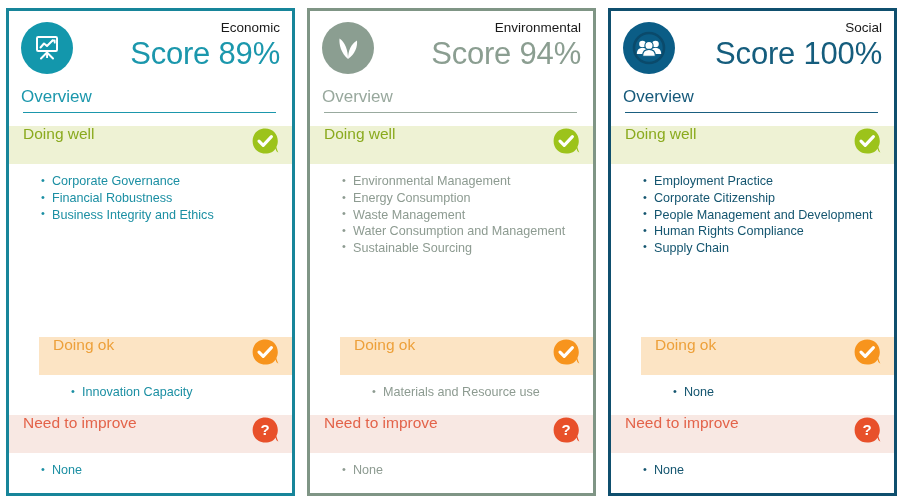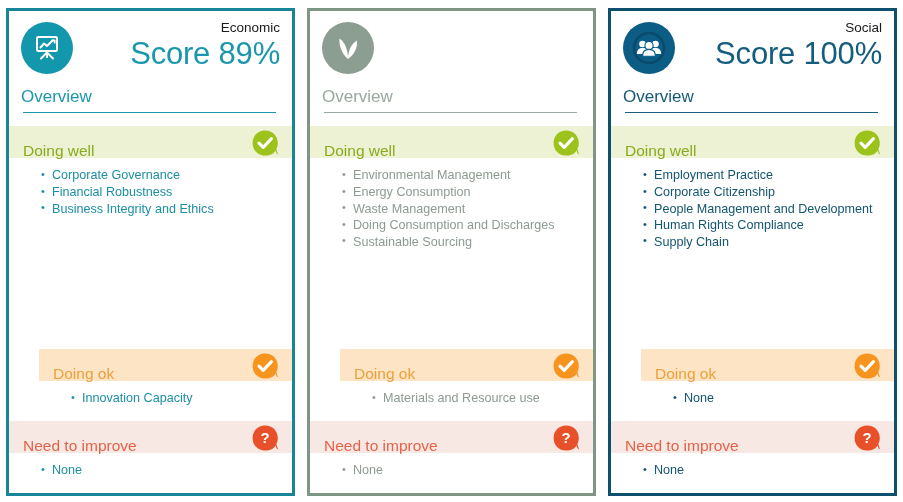--- a/index.html
+++ b/index.html
@@ -78,24 +78,24 @@
   }
   .overview-rule {
     height: 1px;
     margin: 5px 4px 0 2px;
   }
   .header-spacer { height: 13px; }
 
   
   .status-bar {
     display: flex;
-    align-items: flex-end;
+    align-items: flex-start;
     justify-content: space-between;
     padding: 0 12px 0 14px;
-    height: 32px;
+    height: 38px;
     flex: 0 0 38px;
   }
   .status-label {
     font-size: 15.5px;
     line-height: 1;
   }
   .bubble {
     width: 30px;
     height: 30px;
     flex: 0 0 30px;
@@ -238,20 +238,24 @@
     </div>
     <div class="panel p-env">
       <div class="panel-header">
         <div class="header-top">
           <div class="cat-icon">
             <svg width="32" height="32" viewBox="0 0 32 32">
       <path d="M16 27 C16 18 13 10 7.5 6.5 C7 13 9 21 16 27 Z" fill="#ffffff"></path>
       <path d="M16 27 C16 19 19 12 25 8.5 C25.6 15 23 22 16 27 Z" fill="#ffffff"></path>
     </svg>
           </div>
+          <div class="score-block">
+            <span class="cat-name">Environmental</span>
+            <span class="score-text">Score 94%</span>
+          </div>
         </div>
         <span class="overview-label">Overview</span>
         <div class="overview-rule"></div>
         <div class="header-spacer"></div>
       </div>
       <div class="sec-well">
         <div class="status-bar bar-well">
           <span class="status-label">Doing well</span>
           <span class="bubble">
             <svg width="30" height="30" viewBox="0 0 30 30">
@@ -259,21 +263,21 @@
              C22.5 2.4 27.8 7.7 27.8 15 C27.8 17.2 27.3 19.2 26.4 20.9
              C26.9 23.2 27.6 25 28.4 26.6 C26.9 26 25.9 24.5 25.6 22.4 Z" fill="#9cc31b"></path>
     <path d="M9 15.2 L13.2 19.4 L21.4 10.6" fill="none" stroke="#ffffff" stroke-width="3.1" stroke-linecap="round" stroke-linejoin="round"></path>
   </svg>
           </span>
         </div>
         <ul class="items">
           <li>Environmental Management</li>
           <li>Energy Consumption</li>
           <li>Waste Management</li>
-          <li>Doing Consumption and Discharges</li>
+          <li>Water Consumption and Management</li>
           <li>Sustainable Sourcing</li>
         </ul>
       </div>
       <div class="sec-ok">
         <div class="status-bar bar-ok">
           <span class="status-label">Doing ok</span>
           <span class="bubble">
             <svg width="30" height="30" viewBox="0 0 30 30">
     <path d="M25.6 22.4 C24 25.4 20.3 27.6 15.2 27.6 C7.9 27.6 2.6 22.3 2.6 15 C2.6 7.7 7.9 2.4 15.2 2.4
              C22.5 2.4 27.8 7.7 27.8 15 C27.8 17.2 27.3 19.2 26.4 20.9

